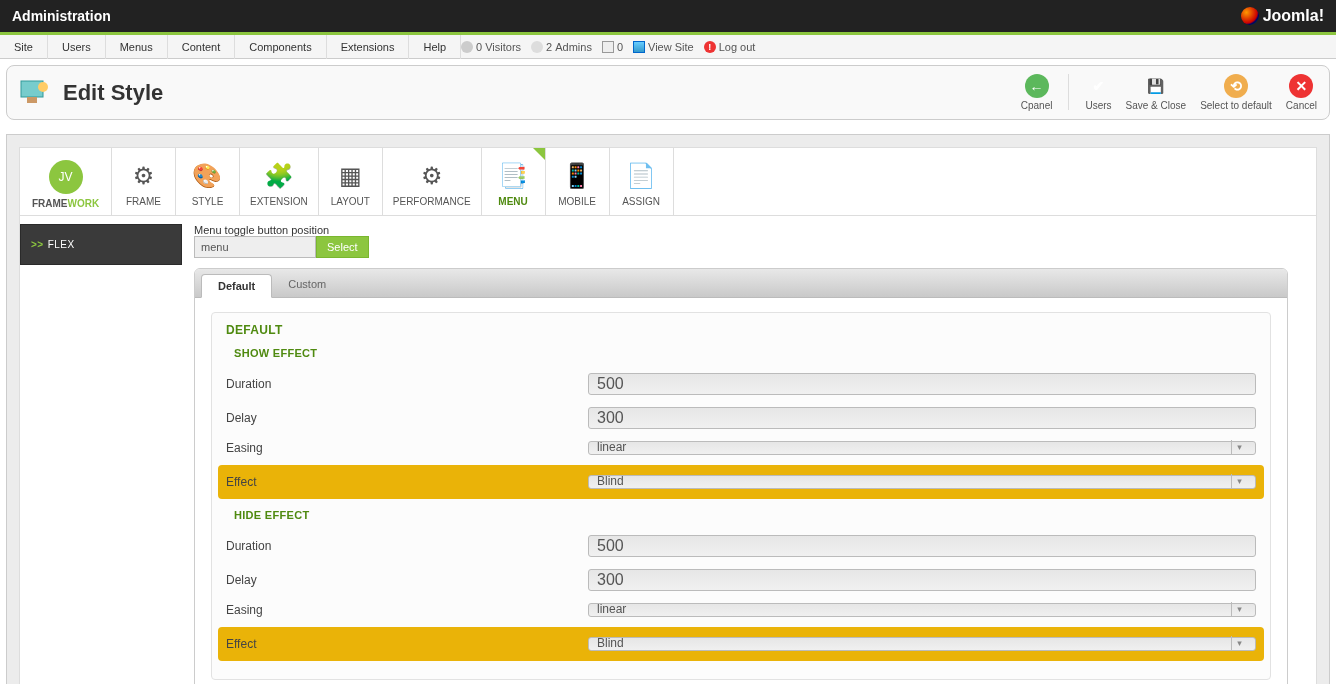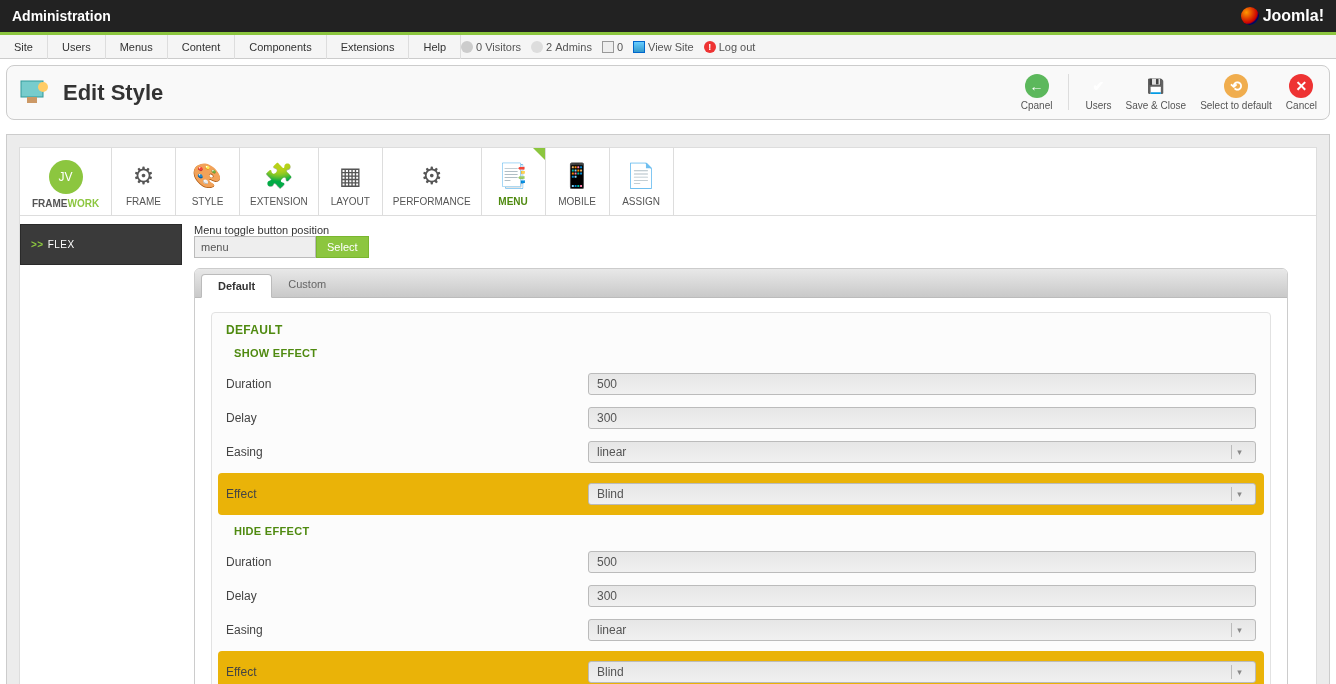--- a/index.html
+++ b/index.html
@@ -69,22 +69,22 @@
 
 .panel .pbody { background: #fff; padding: 8px 16px 20px 16px; }
 .grp { border: 1px solid #e2e2e2; border-radius: 4px; padding: 10px 14px 14px 14px; margin-top: 6px; background: #fcfcfc; }
 .grp h3 { color: #4f8a10; font-size: 12px; font-weight: bold; letter-spacing: .3px; margin-bottom: 2px; }
 .grp h4 { color: #4f8a10; font-size: 11px; font-weight: bold; letter-spacing: .3px; margin: 10px 0 8px 8px; }
 
 .row { display: flex; align-items: center; padding: 6px 0; }
 .row.alt { background: #eab308; padding: 10px 8px; margin: 4px -8px; border-radius: 4px;}
 .row .lbl { width: 362px; color: #444; font-size: 12px; }
 .row .ctrl { flex: 1; }
-.row .ctrl input[type=text] { width: 100%; height: 22px; border: 1px solid #bbb; background: linear-gradient(#e6e6e6,#f0f0f0); padding: 0 8px; font-size: 12px; color: #555; border-radius: 3px; }
-.row .ctrl .selectlike { width: 100%; height: 22px; border: 1px solid #bbb; background: linear-gradient(#e6e6e6,#f0f0f0); padding: 0 8px; font-size: 12px; color: #555; border-radius: 3px; display:flex; align-items:center; justify-content:space-between; cursor:pointer; }
+.row .ctrl input[type=text] { width: 100%; height: 22px; border: 1px solid #bbb; background: linear-gradient(#e6e6e6,#f0f0f0); padding: 0 8px; font-size: 16px; color: #555; border-radius: 3px; }
+.row .ctrl .selectlike { width: 100%; height: 14px; border: 1px solid #bbb; background: linear-gradient(#e6e6e6,#f0f0f0); padding: 0 8px; font-size: 12px; color: #555; border-radius: 3px; display:flex; align-items:flex-end; justify-content:space-between; cursor:pointer; }
 .row .ctrl .selectlike .dd { width: 16px; height: 14px; border-left: 1px solid #bbb; display:flex; align-items:center; justify-content:center; color:#888; font-size:9px;}
 </style>
 </head>
 <body>
 
 <div class="topbar">
   <div class="title">Administration</div>
   <div class="brand">
     <span class="logo"></span>
     <span>Joomla!</span>

